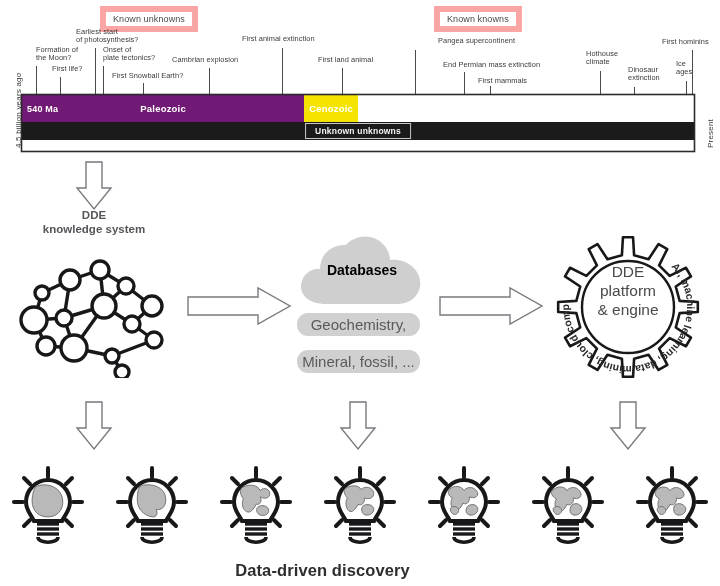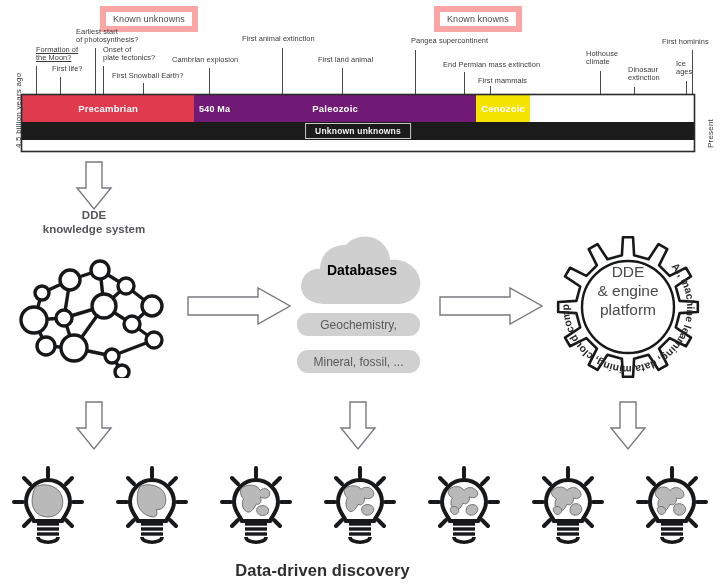--- a/index.html
+++ b/index.html
@@ -42,38 +42,38 @@
 
   
   .seclabel{font-size:11.5px;font-weight:600;color:#55565a;text-align:center;line-height:14px;}
 
   
   .pill{
     background:#d0d0d0;border-radius:11px;color:#4d4d4d;
     display:flex;align-items:center;justify-content:center;
   }
   #db-label{font-size:14px;color:#000000;font-weight:700;}
-  .pill-txt{font-size:12px;color:#5a5a5a;}
+  .pill-txt{font-size:15px;color:#5a5a5a;}
 
   
   #footer-title{
     font-size:16.5px;font-weight:700;color:#2e2e2e;letter-spacing:.1px;
     text-align:center;width:100%;
   }
 </style>
 </head>
 <body>
 
 <div id="callouts-layer">
     <div class="abs callout" style="left: 100px; top: 6px;">Known unknowns</div>
     <div class="abs callout" style="left: 434px; top: 6px;">Known knowns</div>
   </div>
 
 <div id="events-layer">
-    <div class="abs evt" style="left: 36px; top: 46px; text-decoration: underline;">
+    <div class="abs evt" style="left: 36px; top: 46px;">
       <div>Formation of</div>
       <div>the Moon?</div>
     </div>
     <div class="abs tick" style="left: 36px; top: 66px; height: 29px;"></div>
     <div class="abs evt" style="left: 52px; top: 65px;">
       <div>First life?</div>
     </div>
     <div class="abs tick" style="left: 60px; top: 77px; height: 18px;"></div>
     <div class="abs evt" style="left: 76px; top: 28px;">
       <div>Earliest start</div>
@@ -94,21 +94,21 @@
     </div>
     <div class="abs tick" style="left: 209px; top: 68px; height: 27px;"></div>
     <div class="abs evt" style="left: 242px; top: 35px;">
       <div>First animal extinction</div>
     </div>
     <div class="abs tick" style="left: 282px; top: 48px; height: 47px;"></div>
     <div class="abs evt" style="left: 318px; top: 56px;">
       <div>First land animal</div>
     </div>
     <div class="abs tick" style="left: 342px; top: 68px; height: 27px;"></div>
-    <div class="abs evt" style="left: 379px; top: 37px; padding-left: 32px;">
+    <div class="abs evt" style="left: 406px; top: 37px; padding-left: 32px;">
       <div>Pangea supercontinent</div>
     </div>
     <div class="abs tick" style="left: 415px; top: 50px; height: 45px;"></div>
     <div class="abs evt" style="left: 443px; top: 61px;">
       <div>End Permian mass extinction</div>
     </div>
     <div class="abs tick" style="left: 464px; top: 72px; height: 23px;"></div>
     <div class="abs evt" style="left: 478px; top: 77px;">
       <div>First mammals</div>
     </div>
@@ -129,23 +129,20 @@
     </div>
     <div class="abs tick" style="left: 686px; top: 81px; height: 14px;"></div>
     <div class="abs evt" style="left: 662px; top: 38px; text-align: center;">
       <div>First hominins</div>
     </div>
     <div class="abs tick" style="left: 692px; top: 50px; height: 45px;"></div>
   </div>
 
 <div class="abs" id="timeline-wrap">
   <div id="era-bar">
-      <div class="era" style="background: rgb(224, 58, 78); width: 25.6%;">
-        <span>Precambrian</span>
-      </div>
       <div class="era" style="background: #701a75; width: 42%; position: relative;">
         <span id="ma-tag" style="position: absolute; left: 0px;">540 Ma</span>
         <span>Paleozoic</span>
       </div>
       <div class="era" style="background: rgb(245, 228, 0); width: 8%;">
         <span>Cenozoic</span>
       </div>
     </div>
   <div id="unknown-bar">
     <div id="unknown-box">Unknown unknowns</div>
@@ -238,22 +235,22 @@
   <circle cx="76" cy="75" r="46" fill="#ffffff" stroke="#17181a" stroke-width="2.4"></circle>
   <defs>
     <path id="ringpath" d="M 76,75 m -59,0 a 59,59 0 1,1 118,0 a 59,59 0 1,1 -118,0"></path>
   </defs>
   <text font-size="10.5" font-weight="700" fill="#2a2a2a" font-family="'Liberation Sans',sans-serif">
     <textPath href="#ringpath" startOffset="38%" id="ring-text-path">AI, machine learning, data mining, cloud computing</textPath>
   </text>
 </svg>
 <div class="abs" style="left:552px;top:262px;width:152px;text-align:center;line-height:19px;">
     <div style="font-size: 15.5px; color: rgb(74, 74, 74);">DDE</div>
+    <div style="font-size: 15.5px; color: rgb(74, 74, 74);">platform</div>
     <div style="font-size: 15.5px; color: rgb(74, 74, 74);">&amp; engine</div>
-    <div style="font-size: 15.5px; color: rgb(74, 74, 74);">platform</div>
   </div>
 
 <svg class="abs" style="left:74px;top:400px;" width="40" height="52">
   <polygon points="12,2 28,2 28,28 37,28 20,49 3,28 12,28" fill="#ffffff" stroke="#77797e" stroke-width="1.4"></polygon>
 </svg>
 <svg class="abs" style="left:338px;top:400px;" width="40" height="52">
   <polygon points="12,2 28,2 28,28 37,28 20,49 3,28 12,28" fill="#ffffff" stroke="#77797e" stroke-width="1.4"></polygon>
 </svg>
 <svg class="abs" style="left:608px;top:400px;" width="40" height="52">
   <polygon points="12,2 28,2 28,28 37,28 20,49 3,28 12,28" fill="#ffffff" stroke="#77797e" stroke-width="1.4"></polygon>

